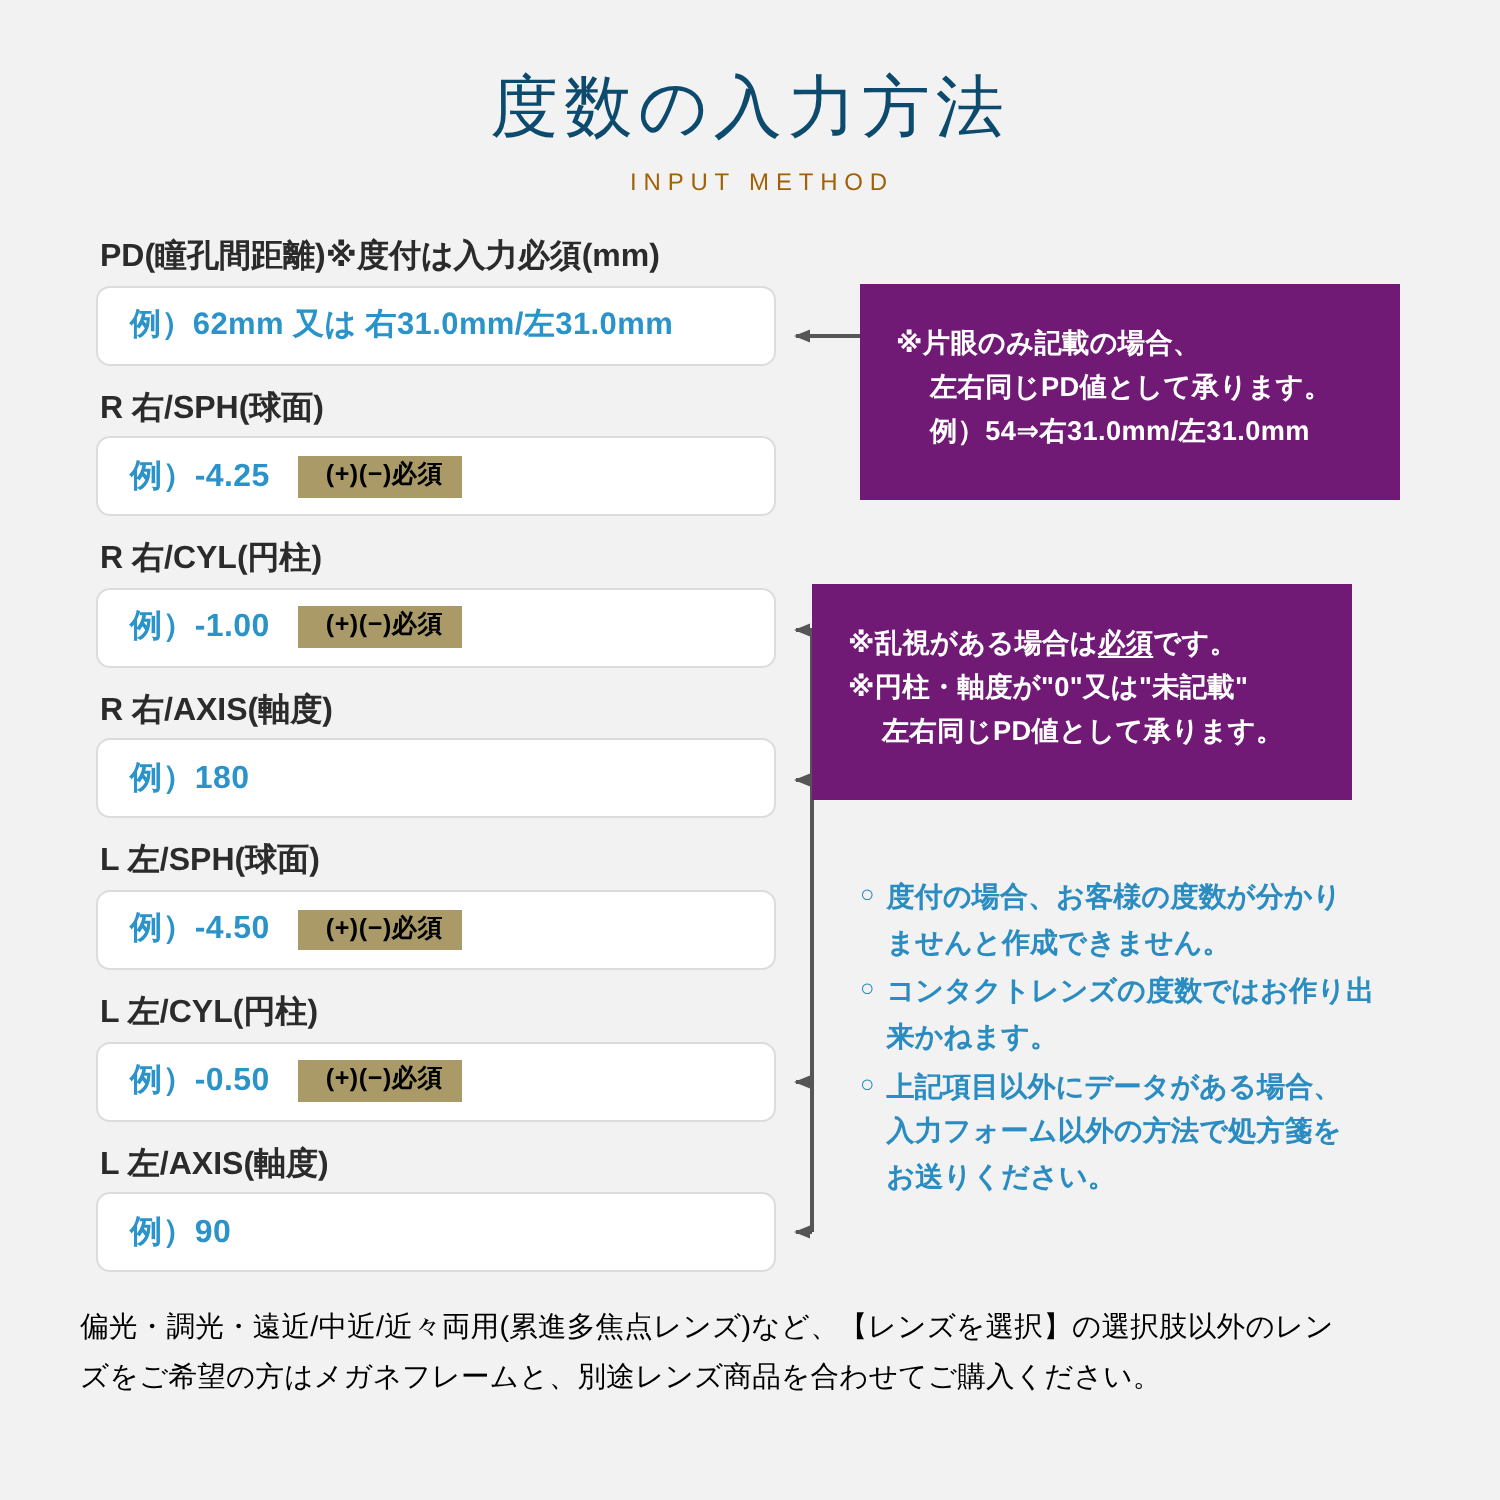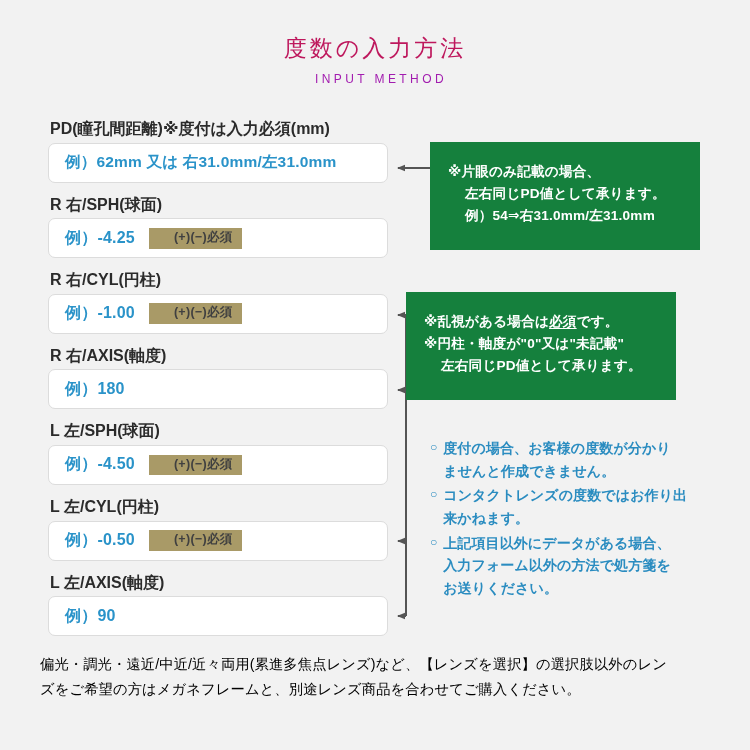--- a/index.html
+++ b/index.html
@@ -9,26 +9,26 @@
     font-family:"Liberation Sans","DejaVu Sans",sans-serif;
     overflow:hidden;
     position:relative;
     color:#333;
   }
   #page{position:absolute;inset:0;}
 
   
   .header{text-align:center;padding-top:36px;}
   .title{
-    font-size:23px;letter-spacing:3px;color:#be185d;
+    font-size:34px;letter-spacing:3px;color:#0c4a6e;
     font-weight:400;line-height:1.1;
   }
   .subtitle{
     margin-top:11px;font-size:12px;letter-spacing:3.4px;
-    color:#a21caf;font-weight:400;padding-left:12px;
+    color:#a16207;font-weight:400;padding-left:12px;
   }
 
   
   .form-col{
     position:absolute;left:48px;top:120px;width:340px;
   }
   .field{margin-bottom:0;}
   .field-label{
     font-size:16px;color:#2b2b2b;font-weight:700;
     line-height:1.1;margin:0 0 5px 2px;white-space:nowrap;
@@ -38,28 +38,28 @@
     border-radius:7px;display:flex;align-items:center;
     padding:0 0 0 16px;box-sizing:border-box;
     margin-bottom:13px;
   }
   .field-value{
     font-size:16px;font-weight:700;color:#2a93c9;
     letter-spacing:.2px;white-space:nowrap;
   }
   .field-value.wide{font-size:15.5px;}
   .badge{
-    margin-left:14px;background:#a99a67;color:#404040;
-    font-size:12.5px;font-weight:700;padding:3px 9px 4px 25px;
+    margin-left:14px;background:#a99a67;color:#000000;
+    font-size:12.5px;font-weight:700;padding:3px 9px 4px 14px;
     letter-spacing:.3px;white-space:nowrap;line-height:1.1;
   }
 
   
   .callout{
-    position:absolute;background:#15803d;color:#ffffff;
+    position:absolute;background:#701a75;color:#ffffff;
     box-sizing:border-box;
   }
   .callout p{
     margin:0;font-size:13.6px;font-weight:700;line-height:1.62;
     letter-spacing:.2px;white-space:nowrap;
   }
   .callout .ind{padding-left:17px;}
   .callout u{text-decoration:underline;text-underline-offset:2px;}
 
   #callout-pd{left:430px;top:142px;width:270px;height:108px;padding:19px 0 0 18px;}

